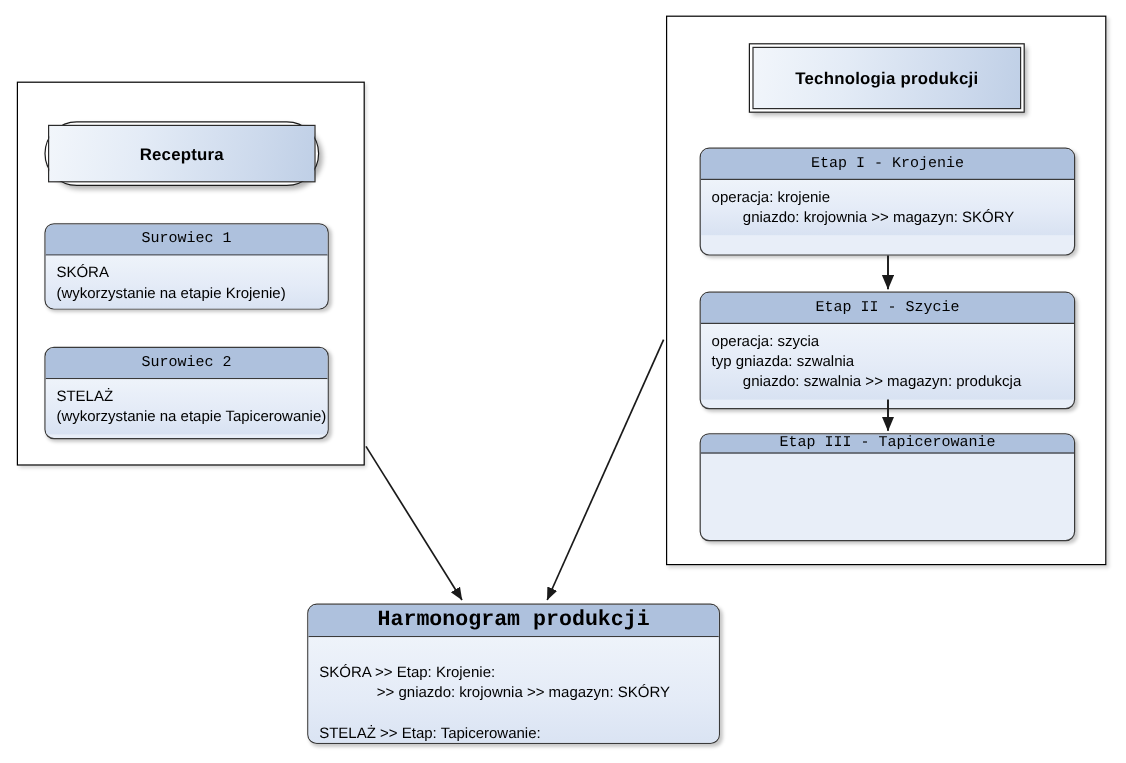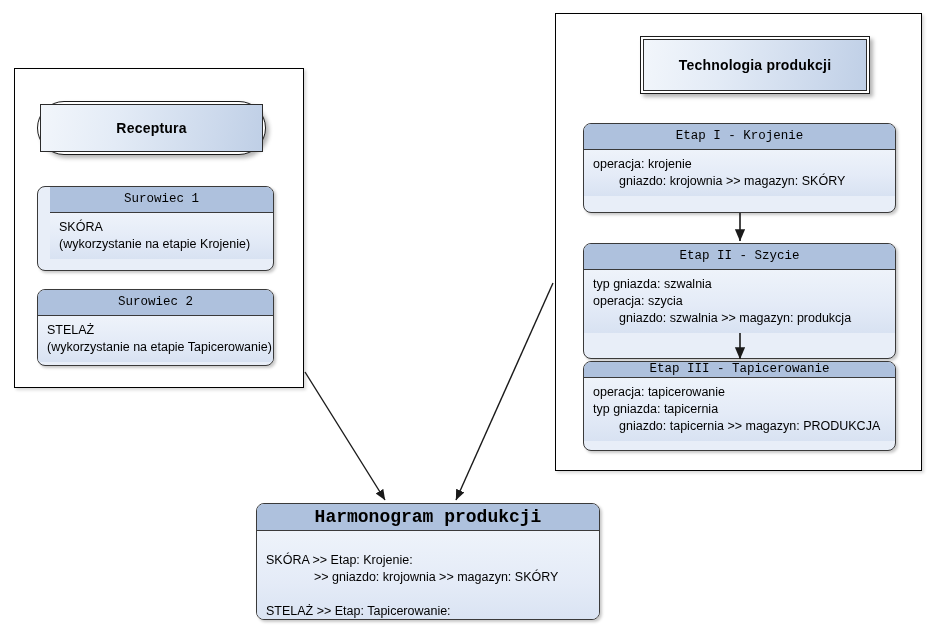--- a/index.html
+++ b/index.html
@@ -112,66 +112,61 @@
 <body>
 
 <div id="stage">
 
   <div class="panel" style="left:14px; top:68px; width:290px; height:320px;"></div>
 
   <div class="title-plate" style="left:37px; top:101px; width:229px; height:54px;border-radius:27px;">
     <div class="title-plate-inner">Receptura</div>
   </div>
 
-  <div class="card" style="left:37px; top:186px; width:237px; height:85px;padding-left:12px;">
+  <div class="card" style="left:37px; top:186px; width:237px; height:72px;">
     <div class="card-header" style="height:26px;">Surowiec 1</div>
     <div class="card-body">
       <div class="line">SKÓRA</div>
       <div class="line">(wykorzystanie na etapie Krojenie)</div>
     </div>
   </div>
 
   <div class="card" style="left:37px; top:289px; width:237px; height:77px;">
     <div class="card-header" style="height:26px;">Surowiec 2</div>
     <div class="card-body">
       <div class="line">STELAŻ</div>
       <div class="line">(wykorzystanie na etapie Tapicerowanie)</div>
     </div>
   </div>
 
   <div class="panel" style="left:555px; top:13px; width:367px; height:458px;"></div>
 
-  <div class="title-plate" style="left:640px; top:36px; width:230px; height:58px;">
+  <div class="title-plate" style="left:624px; top:36px; width:230px; height:58px;">
     <div class="title-plate-inner">Technologia produkcji</div>
   </div>
 
   <div class="card" style="left:583px; top:123px; width:313px; height:90px;">
     <div class="card-header" style="height:26px;">Etap I - Krojenie</div>
     <div class="card-body">
       <div class="line">operacja: krojenie</div>
       <div class="line indent">gniazdo: krojownia &gt;&gt; magazyn: SKÓRY</div>
     </div>
   </div>
 
-  <div class="card" style="left:583px; top:243px; width:313px; height:116px;">
+  <div class="card" style="left:583px; top:243px; width:313px; height:98px;">
     <div class="card-header" style="height:26px;">Etap II - Szycie</div>
     <div class="card-body">
+      <div class="line">operacja: szycia</div>
       <div class="line">typ gniazda: szwalnia</div>
-      <div class="line">operacja: szycia</div>
       <div class="line indent">gniazdo: szwalnia &gt;&gt; magazyn: produkcja</div>
     </div>
   </div>
 
   <div class="card" style="left:583px; top:361px; width:313px; height:90px;">
     <div class="card-header" style="height:16px;">Etap III - Tapicerowanie</div>
-    <div class="card-body">
-      <div class="line">operacja: tapicerowanie</div>
-      <div class="line">typ gniazda: tapicernia</div>
-      <div class="line indent">gniazdo: tapicernia &gt;&gt; magazyn: PRODUKCJA</div>
-    </div>
   </div>
 
   <div class="card" style="left:256px; top:503px; width:344px; height:117px;">
     <div class="card-header bold" style="height:27px;">Harmonogram produkcji</div>
     <div class="card-body" style="padding-top:21px;">
       <div class="line">SKÓRA &gt;&gt; Etap: Krojenie:</div>
       <div class="line indent" style="padding-left:48px;">&gt;&gt; gniazdo: krojownia &gt;&gt; magazyn: SKÓRY</div>
       <div class="line gap"></div>
       <div class="line">STELAŻ &gt;&gt; Etap: Tapicerowanie:</div>
     </div>

